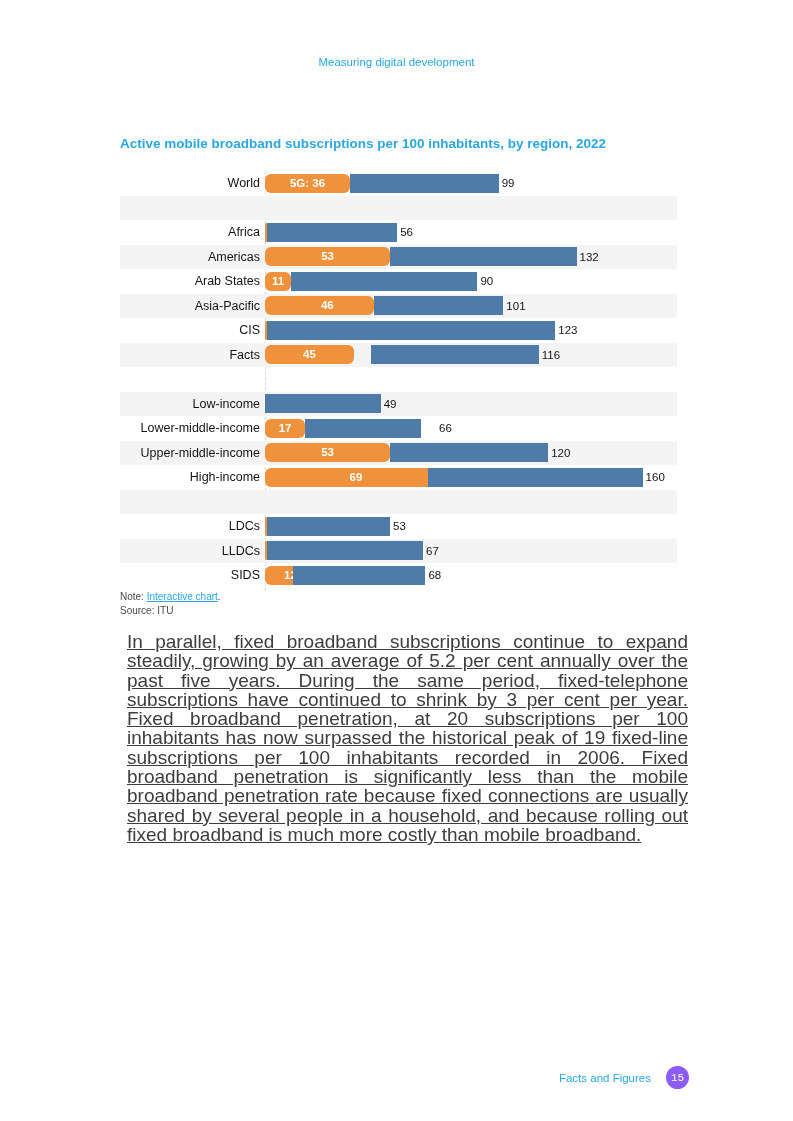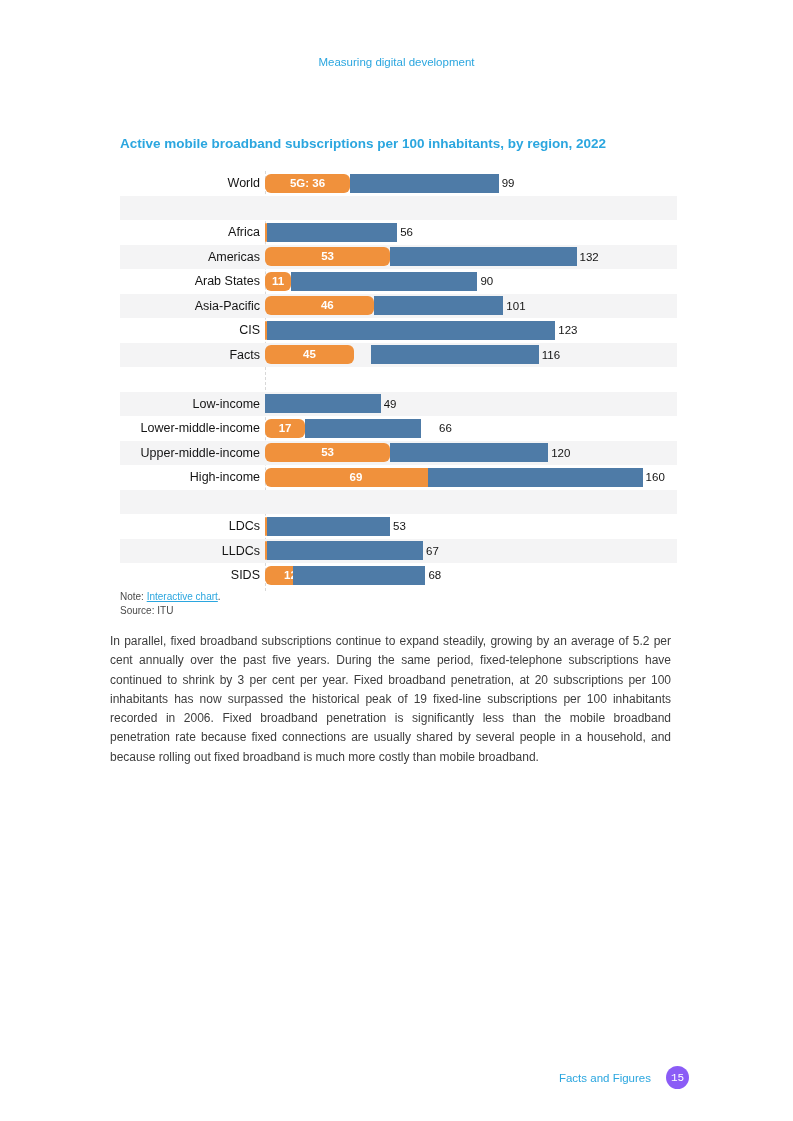--- a/index.html
+++ b/index.html
@@ -46,22 +46,22 @@
   .bar-value{
     position:absolute;top:0;font-size:11.5px;color:var(--ink);
     line-height:24.5px;white-space:nowrap;
   }
   .note-block{
     position:absolute;top:590px;left:120px;font-size:10px;color:#4A4A4A;
     line-height:14px;
   }
   .note-block a{color:var(--accent);text-decoration:underline;cursor:pointer;text-align:center;}
   .paragraph{
-    position:absolute;top:632px;left:110px;width:561px;font-size:12px;
-    line-height:19.3px;color:var(--body);text-align:justify;
+    position:absolute;top:632px;left:127px;width:561px;font-size:19px;
+    line-height:19.3px;color:var(--body);text-align:justify;text-decoration:underline;
   }
   .footer{
     position:absolute;top:1066px;right:104px;display:flex;align-items:center;gap:15px;
   }
   .footer-label{color:var(--accent);font-size:11.5px;}
   .page-badge{
     width:23px;height:23px;border-radius:50%;background:#8b5cf6;color:#ffffff;
     font-size:11px;display:flex;align-items:center;justify-content:center;font-family:Liberation Mono, monospace;
   }
 </style>

